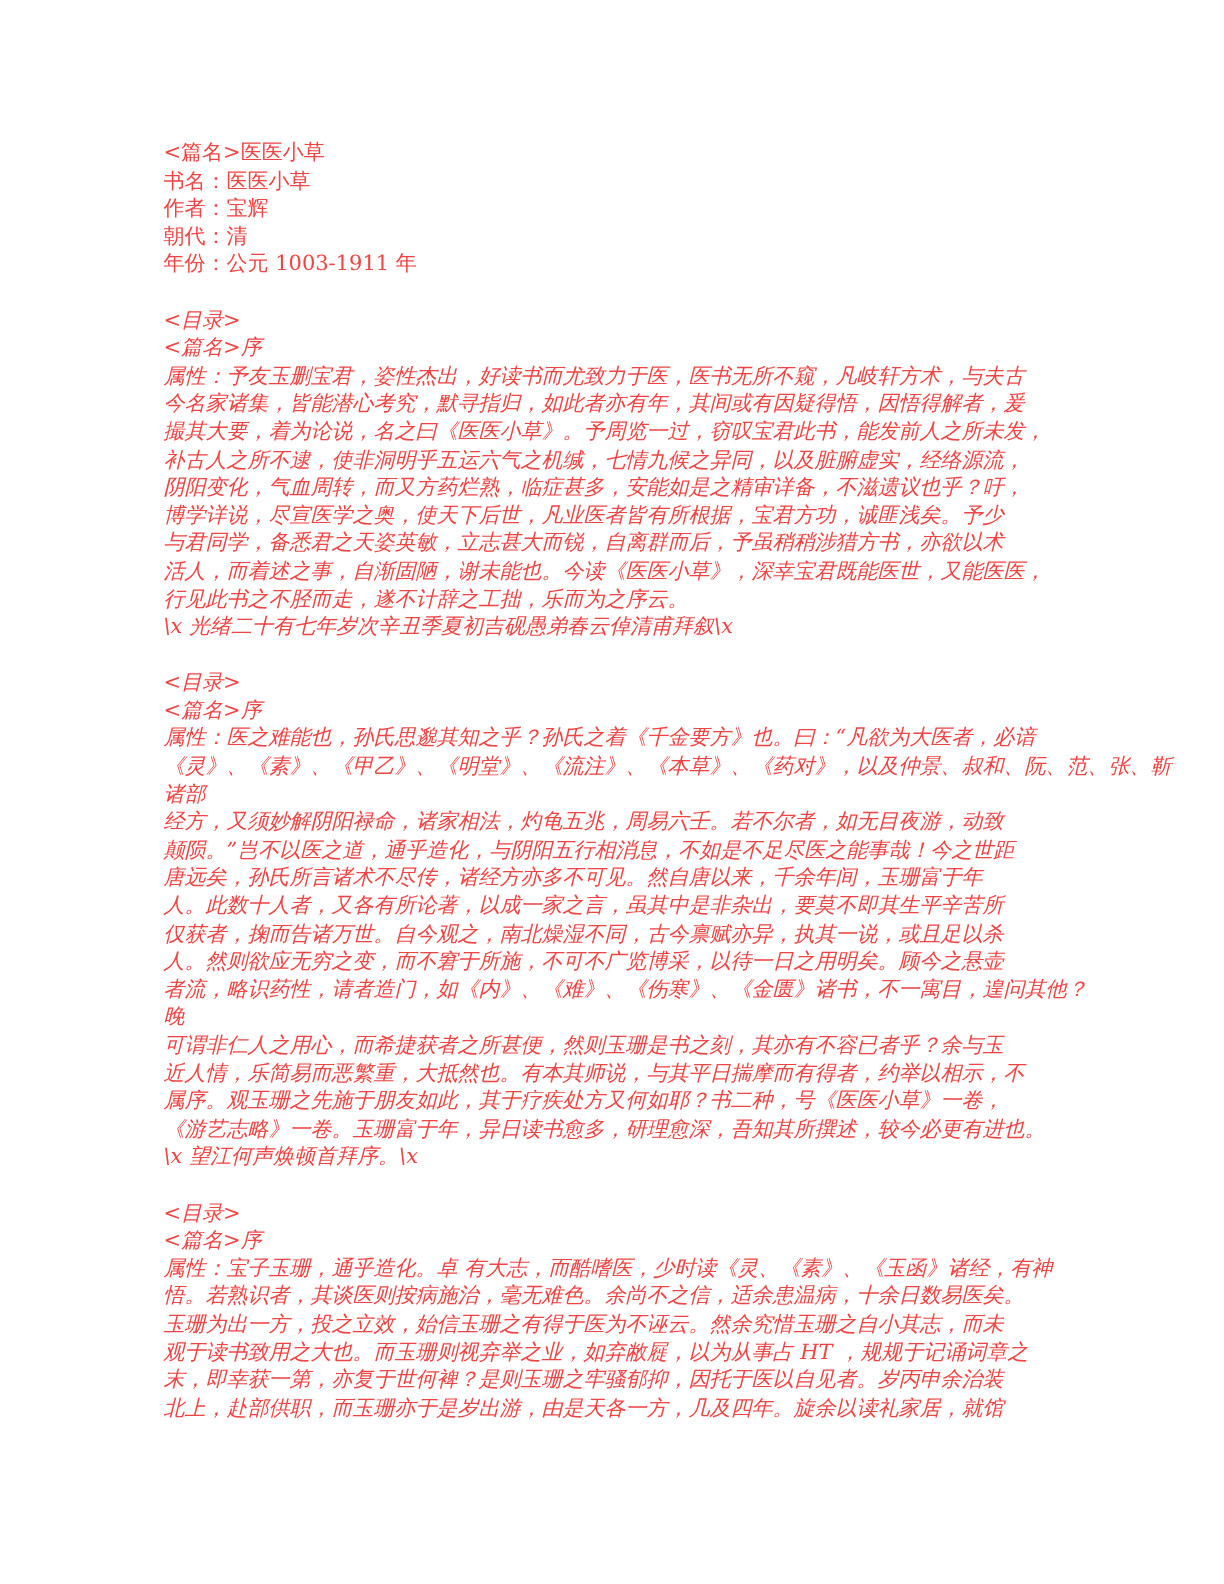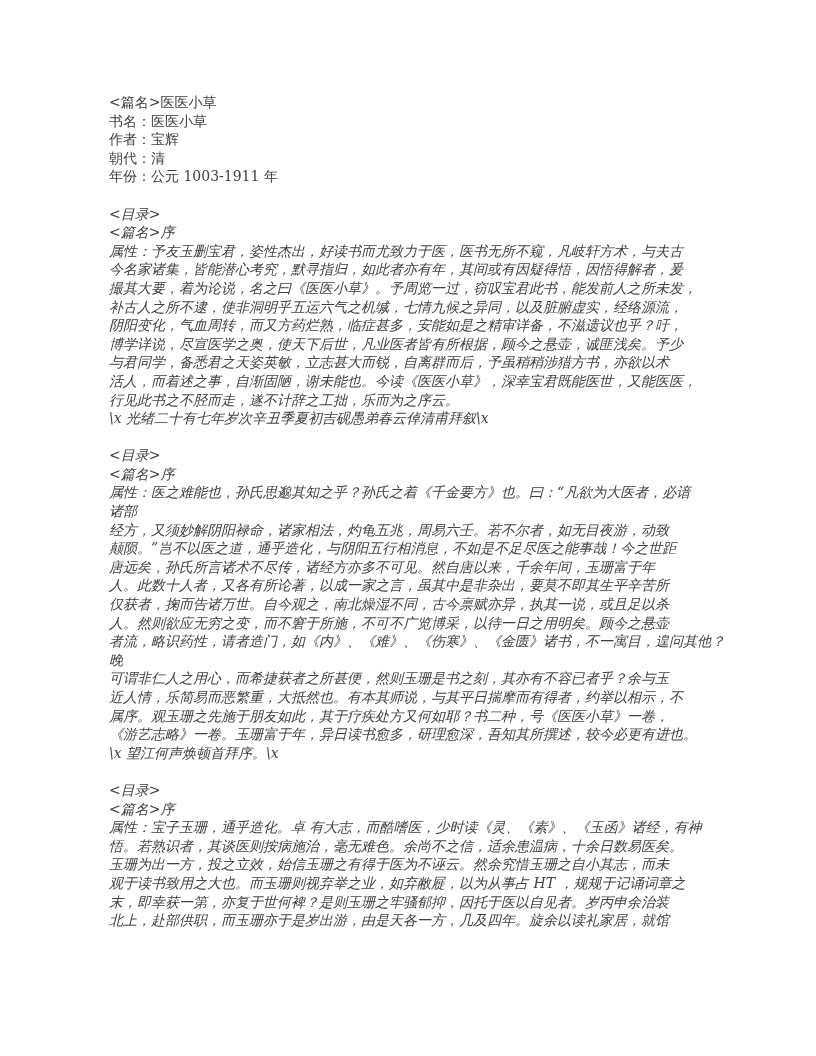--- a/index.html
+++ b/index.html
@@ -13,21 +13,21 @@
     height: 1056px;
     background: #ffffff;
     overflow: hidden;
     box-sizing: border-box;
   }
   .text-block {
     position: absolute;
     top: 93px;
     left: 109px;
     right: 0;
-    color: #404040;
+    color: #ef4444;
     font-family: "DejaVu Serif", "Liberation Serif", serif;
     font-size: 14px;
     line-height: 18.6px;
   }
   .section + .section {
     margin-top: 18.6px; 
     font-style: italic;
   }
   .line {
     white-space: pre;       
@@ -47,30 +47,31 @@
         <div class="line">年份：公元 1003-1911 年</div>
       </section>
       <section class="section">
         <div class="line">&lt;目录&gt;</div>
         <div class="line">&lt;篇名&gt;序</div>
         <div class="line">属性：予友玉删宝君，姿性杰出，好读书而尤致力于医，医书无所不窥，凡岐轩方术，与夫古</div>
         <div class="line">今名家诸集，皆能潜心考究，默寻指归，如此者亦有年，其间或有因疑得悟，因悟得解者，爰</div>
         <div class="line">撮其大要，着为论说，名之曰《医医小草》。予周览一过，窃叹宝君此书，能发前人之所未发，</div>
         <div class="line">补古人之所不逮，使非洞明乎五运六气之机缄，七情九候之异同，以及脏腑虚实，经络源流，</div>
         <div class="line">阴阳变化，气血周转，而又方药烂熟，临症甚多，安能如是之精审详备，不滋遗议也乎？吁，</div>
-        <div class="line">博学详说，尽宣医学之奥，使天下后世，凡业医者皆有所根据，顾今之悬壶，诚匪浅矣。予少</div>
+        <div class="line">博学详说，尽宣医学之奥，使天下后世，凡业医者皆有所根据，宝君方功，诚匪浅矣。予少</div>
         <div class="line">与君同学，备悉君之天姿英敏，立志甚大而锐，自离群而后，予虽稍稍涉猎方书，亦欲以术</div>
         <div class="line">活人，而着述之事，自渐固陋，谢未能也。今读《医医小草》，深幸宝君既能医世，又能医医，</div>
         <div class="line">行见此书之不胫而走，遂不计辞之工拙，乐而为之序云。</div>
         <div class="line">\x 光绪二十有七年岁次辛丑季夏初吉砚愚弟春云倬清甫拜叙\x</div>
       </section>
       <section class="section">
         <div class="line">&lt;目录&gt;</div>
         <div class="line">&lt;篇名&gt;序</div>
         <div class="line">属性：医之难能也，孙氏思邈其知之乎？孙氏之着《千金要方》也。曰：“凡欲为大医者，必谙</div>
+        <div class="line">《灵》、《素》、《甲乙》、《明堂》、《流注》、《本草》、《药对》，以及仲景、叔和、阮、范、张、靳</div>
         <div class="line">诸部</div>
         <div class="line">经方，又须妙解阴阳禄命，诸家相法，灼龟五兆，周易六壬。若不尔者，如无目夜游，动致</div>
         <div class="line">颠陨。”岂不以医之道，通乎造化，与阴阳五行相消息，不如是不足尽医之能事哉！今之世距</div>
         <div class="line">唐远矣，孙氏所言诸术不尽传，诸经方亦多不可见。然自唐以来，千余年间，玉珊富于年</div>
         <div class="line">人。此数十人者，又各有所论著，以成一家之言，虽其中是非杂出，要莫不即其生平辛苦所</div>
         <div class="line">仅获者，掬而告诸万世。自今观之，南北燥湿不同，古今禀赋亦异，执其一说，或且足以杀</div>
         <div class="line">人。然则欲应无穷之变，而不窘于所施，不可不广览博采，以待一日之用明矣。顾今之悬壶</div>
         <div class="line">者流，略识药性，请者造门，如《内》、《难》、《伤寒》、《金匮》诸书，不一寓目，遑问其他？</div>
         <div class="line">晚</div>
         <div class="line">可谓非仁人之用心，而希捷获者之所甚便，然则玉珊是书之刻，其亦有不容已者乎？余与玉</div>

